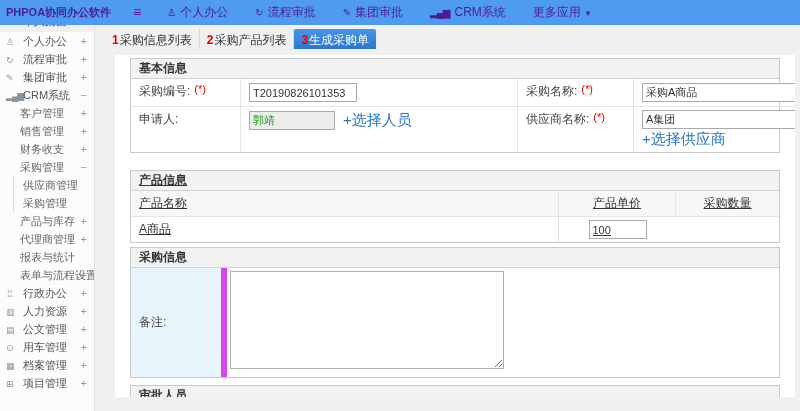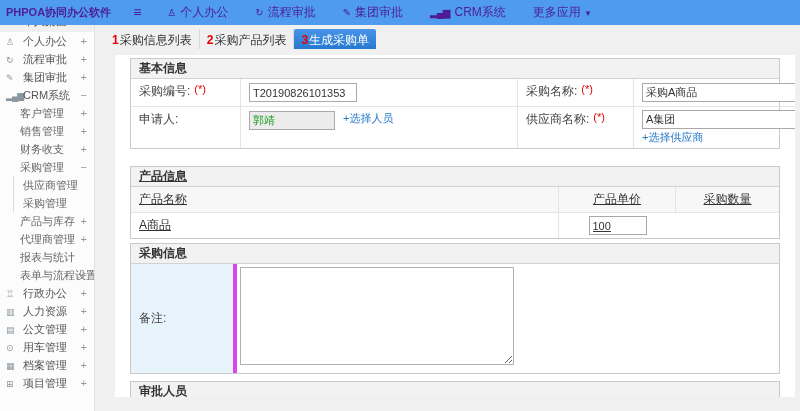--- a/index.html
+++ b/index.html
@@ -39,21 +39,21 @@
   .panel{position:absolute;left:115px;top:55px;width:680px;height:342px;background:#fff;
     box-sizing:border-box;padding:3px 15px 0 15px;overflow:hidden;z-index:1;}
   .section{border:1px solid #c9c9c9;background:#fff;}
   .sec-header{background:#f2f2f2;border-bottom:1px solid #d2d2d2;font-weight:bold;
     padding:3px 8px;font-size:12px;color:#333;height:13px;line-height:13px;}
   .req{color:#e60000;font-style:normal;margin-left:4px;font-size:11px;}
   .txt{height:15px;border:1px solid #a9a9a9;font-size:11px;padding:1px 3px;
     font-family:inherit;width:100px;background:#fff;color:#333;box-sizing:content-box;}
   .txt.wide{width:148px;}
   .txt.person{background:#ececec;color:#1b9a1b;width:78px;}
-  .lnk{color:#2577c8;text-decoration:none;font-size:11px;cursor:pointer;}
+  .lnk{color:#2577c8;text-decoration:none;font-size:15px;cursor:pointer;}
   
   .basic-grid{display:grid;grid-template-columns:110px 277px 116px auto;}
   .cell{display:flex;align-items:flex-start;padding:4px 8px;border-right:1px solid #e4e4e4;
     border-bottom:1px solid #e4e4e4;font-size:12px;color:#444;min-height:17px;}
   .cell.r0{border-right:none;}
   .cell.b0{border-bottom:none;}
   .cell .lnk{margin-left:8px;}
   .cell.col{flex-direction:column;align-items:flex-start;justify-content:center;padding:3px 8px;}
   .cell.col .lnk{margin-left:0;margin-top:1px;}
   
@@ -63,21 +63,21 @@
   .ph.name{text-align:left;padding-left:8px;}
   .ph.r0{border-right:none;}
   .pc{display:flex;align-items:center;border-right:1px solid #e4e4e4;padding:3px 0;font-size:12px;color:#333;}
   .pc.name{padding-left:8px;}
   .pc.c{justify-content:center;}
   .pc.r0{border-right:none;}
   .txt.num{width:58px;}
   .txt.qty{width:50px;}
   
   .remark-row{display:flex;}
-  .remark-lbl{width:106px;background:#e8f4fc;border-right:4px solid #d946ef;
+  .remark-lbl{width:96px;background:#e8f4fc;border-right:6px solid #d946ef;
     display:flex;align-items:center;padding-left:8px;box-sizing:border-box;color:#444;flex-shrink:0;}
   .remark-field{flex:1;padding:3px 0 5px 3px;}
   .remark{width:268px;height:92px;border:1px solid #b0b0b0;font-family:inherit;font-size:11px;resize:both;}
   
   .appr-row{display:flex;}
   .appr-lbl{width:114px;border-right:1px solid #e4e4e4;display:flex;align-items:center;
     padding-left:8px;box-sizing:border-box;color:#444;flex-shrink:0;}
   .appr-field{flex:1;padding:4px 8px 3px;display:flex;flex-direction:column;}
   .appr-field .line{display:flex;align-items:center;margin-bottom:2px;}
   .appr-field .lnk{margin-left:10px;}

